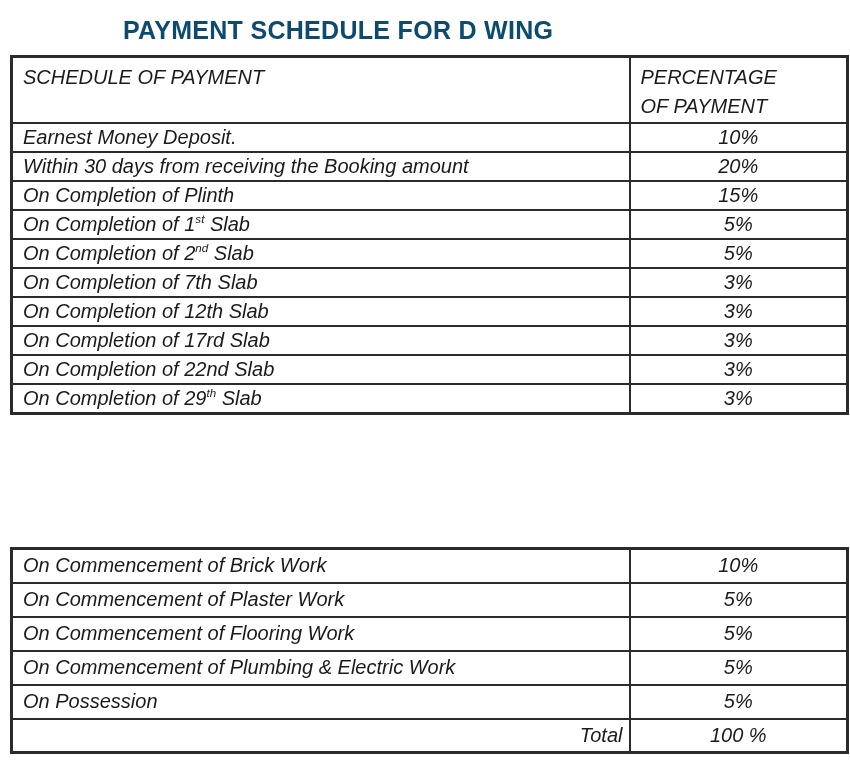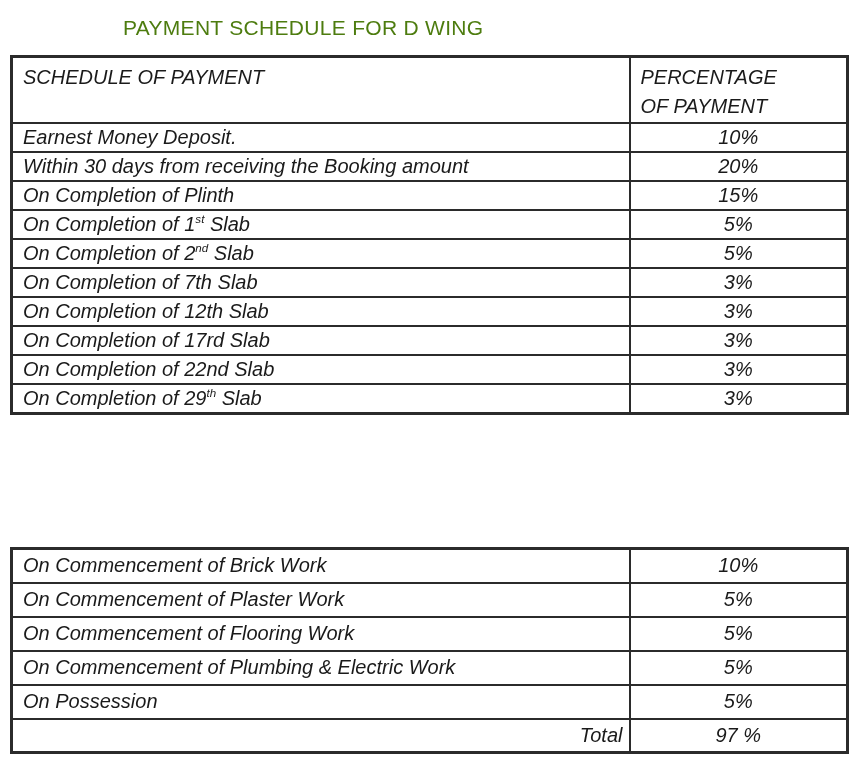--- a/index.html
+++ b/index.html
@@ -7,24 +7,24 @@
     width: 850px; height: 768px;
     background: #ffffff;
     font-family: "Liberation Sans", sans-serif;
     color: #1a1a1a;
     position: relative;
     overflow: hidden;
   }
   .doc-title {
     position: absolute;
     left: 123px; top: 16px;
-    font-size: 21px;
-    font-weight: normal;
+    font-size: 25px;
+    font-weight: bold;
     letter-spacing: 0.3px;
-    color: #4d7c0f;
+    color: #0c4a6e;
     white-space: nowrap;
   }
   table.schedule {
     position: absolute;
     left: 10px;
     width: 836px;
     border-collapse: collapse;
     table-layout: fixed;
     background: #ffffff;
   }
@@ -154,16 +154,16 @@
       <tr>
         <td class="label-cell"><span>On Commencement of Plumbing &amp; Electric Work</span></td>
         <td class="value-cell">5%</td>
       </tr>
       <tr>
         <td class="label-cell"><span>On Possession</span></td>
         <td class="value-cell">5%</td>
       </tr>
       <tr>
         <td class="label-cell center"><span>Total</span></td>
-        <td class="value-cell">97 %</td>
+        <td class="value-cell">100 %</td>
       </tr>
     </tbody>
 </table>
 
 </body></html>

